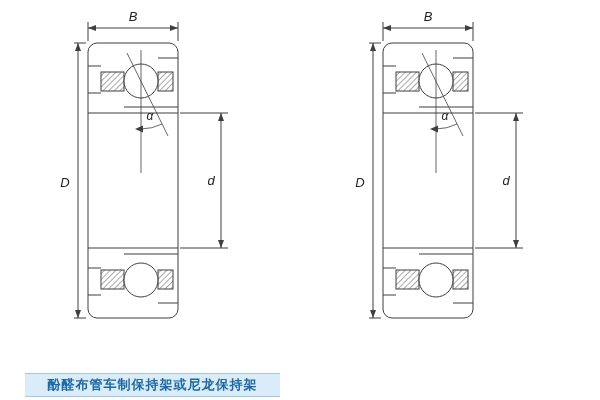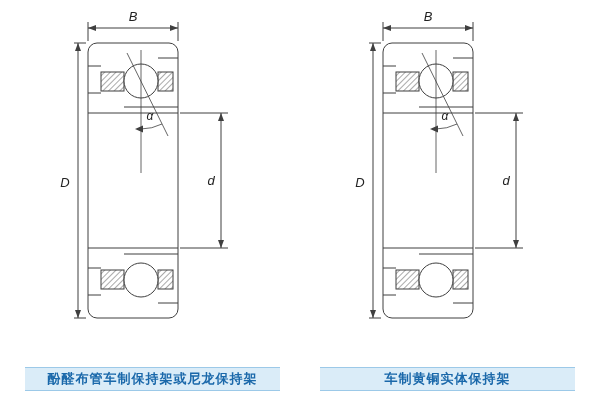--- a/index.html
+++ b/index.html
@@ -10,21 +10,21 @@
   .page{
     width:600px;height:400px;box-sizing:border-box;
     display:flex;justify-content:center;gap:40px;padding-top:8px;
   }
   .figure{
     display:flex;flex-direction:column;align-items:center;
     width:255px;
   }
   .diagram{display:block;}
   .caption{
-    margin-top:14px;
+    margin-top:20px;
     width:100%;
     background:#daecf8;
     border-top:1px solid #9cc9e8;
     border-bottom:1px solid #9cc9e8;
     color:#1a68aa;
     font-weight:bold;
     font-size:13px;
     line-height:16px;
     text-align:center;
     padding:3px 0;
@@ -133,18 +133,15 @@
         <polygon points="183,105 180,113 186,113" fill="#3f3f3f" stroke="none"></polygon>
         <polygon points="183,240 180,232 186,232" fill="#3f3f3f" stroke="none"></polygon>
       </g>
 
       <text class="dim-text" x="95" y="13" font-size="13" text-anchor="middle">B</text>
       <text class="dim-text" x="27" y="179" font-size="13" text-anchor="middle">D</text>
       <text class="dim-text" x="173" y="177" font-size="13" text-anchor="middle">d</text>
       <text class="dim-text" x="112" y="112" font-size="12" text-anchor="middle">α</text>
     </svg>
 
-    <div class="caption">
-      <span>车制黄铜实体保持架</span>
-    </div>
   </div>
 
 </div>
 
 </body></html>

